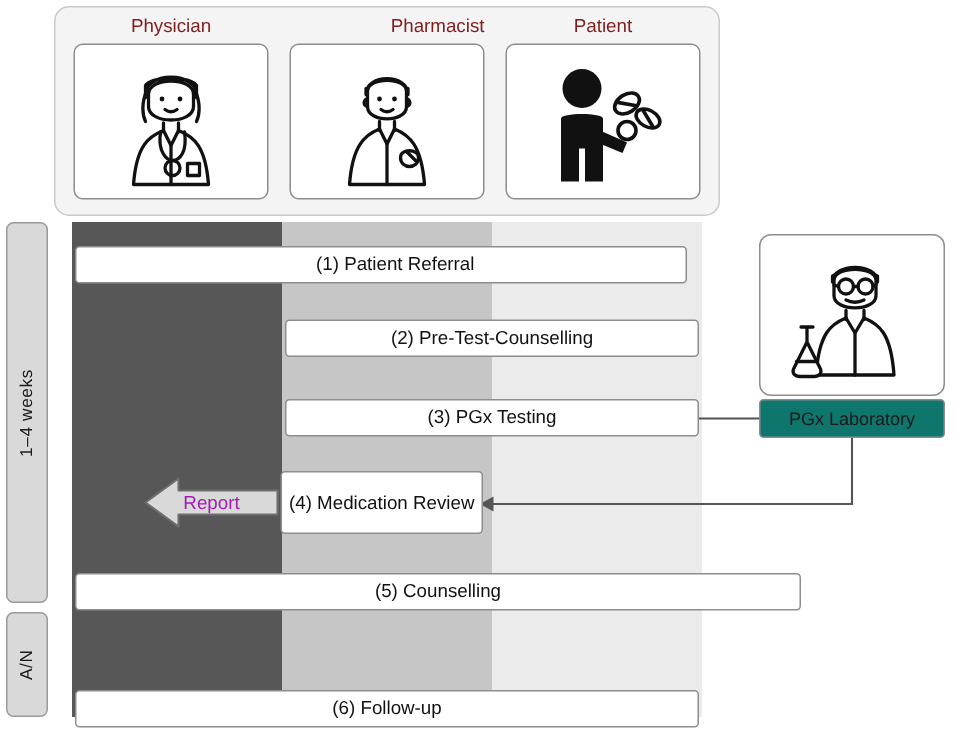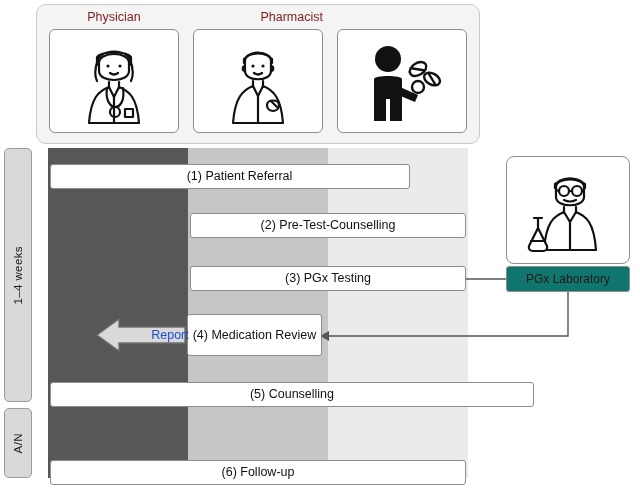--- a/index.html
+++ b/index.html
@@ -157,44 +157,45 @@
   
   #report-arrow {
     position: absolute;
     left: 95px;
     top: 316px;
     width: 92px;
     height: 38px;
   }
   #report-label {
     position: absolute;
-    left: 140px;
+    left: 111px;
     top: 326px;
     width: 60px;
     height: 18px;
     font-size: 12.5px;
-    color: #1d4ed8;
+    color: #a21caf;
     display: flex;
     align-items: center;
     justify-content: center;
   }
 </style>
 </head>
 <body>
 
 <div id="lanes">
   <div class="lane physician"></div>
   <div class="lane pharmacist"></div>
   <div class="lane patient"></div>
 </div>
 
 <div id="actors-panel">
 
   <div class="actor-label physician">Physician</div>
   <div class="actor-label pharmacist">Pharmacist</div>
+  <div class="actor-label patient">Patient</div>
 
   <div class="actor-card physician">
     <svg width="86" height="92" viewBox="0 0 86 92">
       <g fill="none" stroke="#111" stroke-width="2.2" stroke-linecap="round" stroke-linejoin="round">
 
         <path d="M26 30 C24 12, 62 12, 60 30 L60 22 C56 16, 30 16, 26 22 Z" fill="#111" stroke="#111"></path>
 
         <path d="M28 28 C28 16, 58 16, 58 28 L58 36 C58 48, 28 48, 28 36 Z" fill="#fff"></path>
 
         <path d="M27 25 C23 34, 24 42, 26 46"></path>
@@ -273,21 +274,21 @@
 </div>
 
 <svg id="connectors">
 
   <line x1="464" y1="279" x2="506" y2="279" stroke="#555" stroke-width="1.4"></line>
 
   <polyline points="568,292 568,336 320,336" fill="none" stroke="#555" stroke-width="1.4"></polyline>
   <polygon points="320,336 329,331 329,341" fill="#555"></polygon>
 </svg>
 
-<div class="step" id="step-1" style="left:50px; top:164px; width:360px; height:25px;padding-left:19px;">
+<div class="step" id="step-1" style="left:50px; top:164px; width:408px; height:25px;padding-left:19px;">
   <span>(1) Patient Referral</span>
 </div>
 
 <div class="step" id="step-2" style="left:190px; top:213px; width:276px; height:25px;">
   <span>(2) Pre-Test-Counselling</span>
 </div>
 
 <div class="step" id="step-3" style="left:190px; top:266px; width:276px; height:25px;">
   <span>(3) PGx Testing</span>
 </div>

